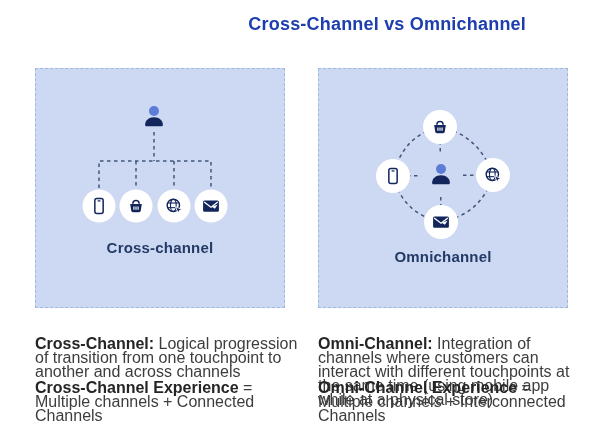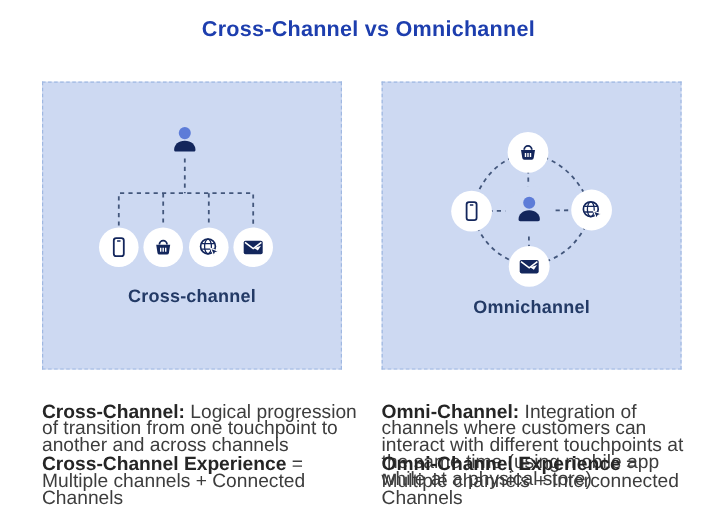--- a/index.html
+++ b/index.html
@@ -1,19 +1,19 @@
 <!DOCTYPE html>
 <html style="--title-blue: #1d3eae; --panel-fill: #cdd9f2; --panel-border: #9fb8e2; --dash: #43577c; --icon-navy: #13265c; --person-head: #5d7cd8; --label-navy: #233a66; --text-regular: #3d3d3d; --text-bold: #252525;"><head>
 <meta charset="utf-8">
 <style>
   html,body{margin:0;padding:0;background:#fff;font-family:"Liberation Sans",sans-serif;}
   .stage{position:relative;width:602px;height:426px;background:#fff;overflow:hidden;}
 
-  .title{position:absolute;top:14px;left:0;width:526px;margin:0;text-align:center;
-         font-size:18px;font-weight:700;color:var(--title-blue);letter-spacing:.2px;padding-left:44px;}
+  .title{position:absolute;top:14px;left:0;width:526px;margin:0;text-align:right;
+         font-size:18px;font-weight:700;color:var(--title-blue);letter-spacing:.2px;}
 
   .panel{position:absolute;top:68px;width:250px;height:240px;
          background:var(--panel-fill);border:1px dashed var(--panel-border);box-sizing:border-box;}
   .panel-left{left:35px;}
   .panel-right{left:318px;}
   .panel svg{position:absolute;top:0;left:0;}
 
   .panel-label{position:absolute;left:0;right:0;text-align:center;
                font-size:15px;font-weight:600;color:var(--label-navy);letter-spacing:.2px;}
   .panel-left .panel-label{top:170px;}

